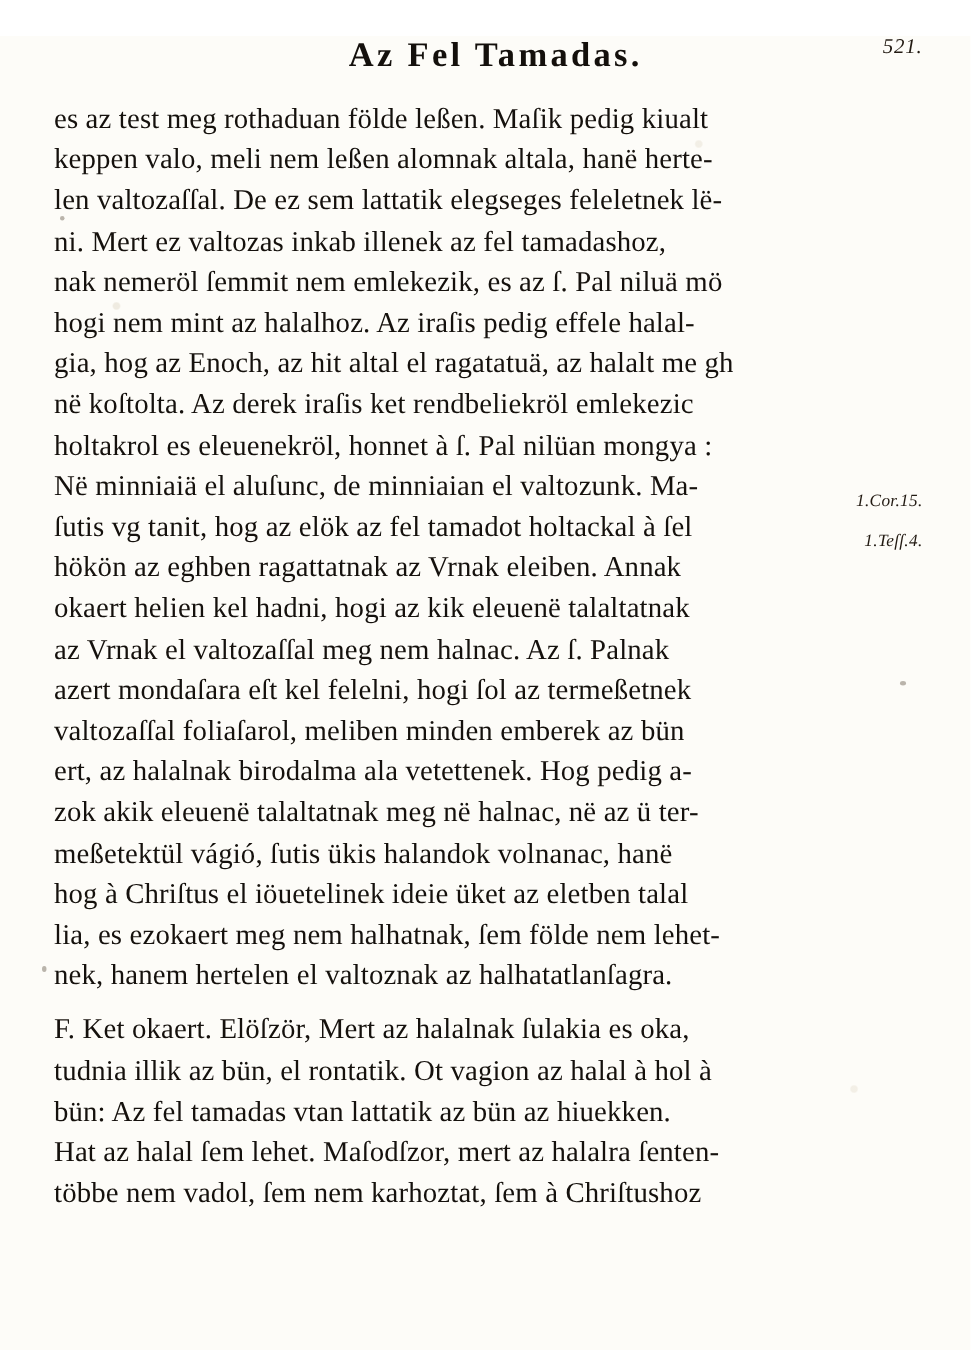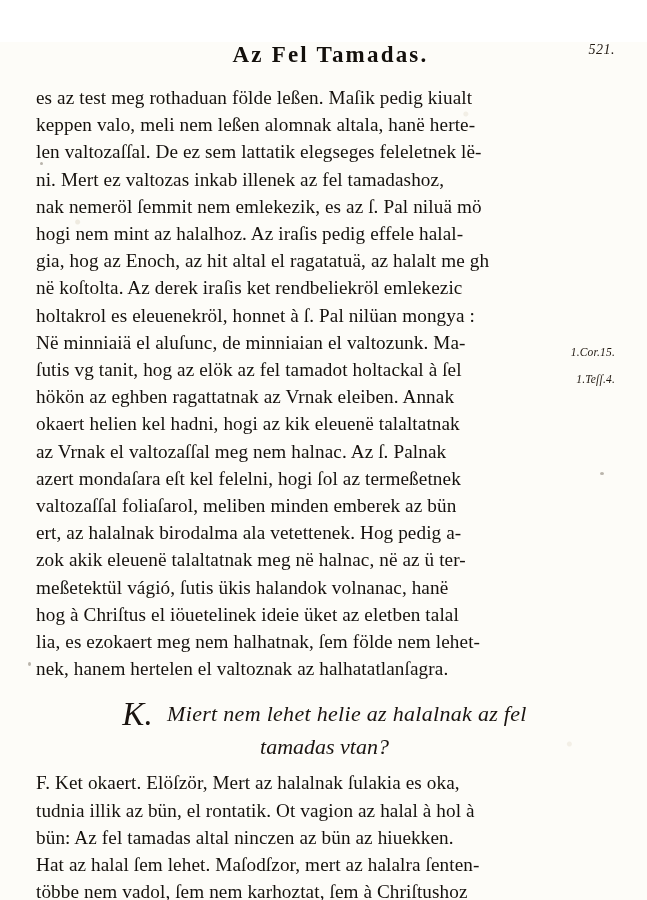--- a/index.html
+++ b/index.html
@@ -23,21 +23,21 @@
       radial-gradient(circle at 12% 20%, rgba(222,214,196,0.45) 0 2px, transparent 3px),
       radial-gradient(circle at 72% 8%, rgba(222,214,196,0.35) 0 2px, transparent 3px),
       radial-gradient(circle at 38% 64%, rgba(220,210,190,0.30) 0 2px, transparent 3px),
       radial-gradient(circle at 88% 78%, rgba(220,210,190,0.30) 0 2px, transparent 3px);
     box-sizing: border-box;
     padding: 0;
   }
   .head-row {
     position: relative;
     height: 36px;
-    margin-top: 42px;
+    margin-top: 24px;
   }
   .running-title {
     text-align: center;
     font-family: "Liberation Serif", serif;
     font-size: 23px;
     letter-spacing: 2.2px;
     font-weight: 600;
     color: #14100c;
     padding-left: 14px;
     white-space: nowrap;
@@ -142,29 +142,23 @@
     <p class="line">az Vrnak el valtozaſſal meg nem halnac.  Az ſ. Palnak</p>
     <p class="line">azert mondaſara eſt kel felelni, hogi ſol az termeßetnek</p>
     <p class="line">valtozaſſal foliaſarol, meliben minden emberek az bün</p>
     <p class="line">ert, az halalnak birodalma ala vetettenek.  Hog pedig a-</p>
     <p class="line">zok akik eleuenë talaltatnak meg në halnac,  në az ü ter-</p>
     <p class="line">meßetektül vágió, ſutis ükis halandok volnanac, hanë</p>
     <p class="line">hog à Chriſtus el iöuetelinek ideie üket  az eletben talal</p>
     <p class="line">lia, es ezokaert meg nem halhatnak, ſem földe nem lehet-</p>
     <p class="line">nek, hanem hertelen el valtoznak  az halhatatlanſagra.</p>
 
-    <div class="qa-block">
-      <div class="q-line1">
-        <span class="q-init">K.</span><span>Miert nem lehet helie az halalnak az fel</span>
-      </div>
-      <div class="q-line2">tamadas vtan?</div>
-    </div>
 
     <div class="answer-block">
       <p class="line">F.   Ket okaert. Elöſzör, Mert az halalnak ſulakia es oka,</p>
       <p class="line">tudnia illik az bün, el rontatik.  Ot vagion az halal à hol à</p>
-      <p class="line">bün: Az fel tamadas altal ninczen  az bün az hiuekken.</p>
+      <p class="line">bün: Az fel tamadas vtan lattatik  az bün az hiuekken.</p>
       <p class="line">Hat az halal ſem lehet. Maſodſzor, mert az halalra ſenten-</p>
       <p class="line">többe nem vadol, ſem nem karhoztat, ſem à Chriſtushoz</p>
     </div>
 
   </div>
 </div>
 
 </body></html>

